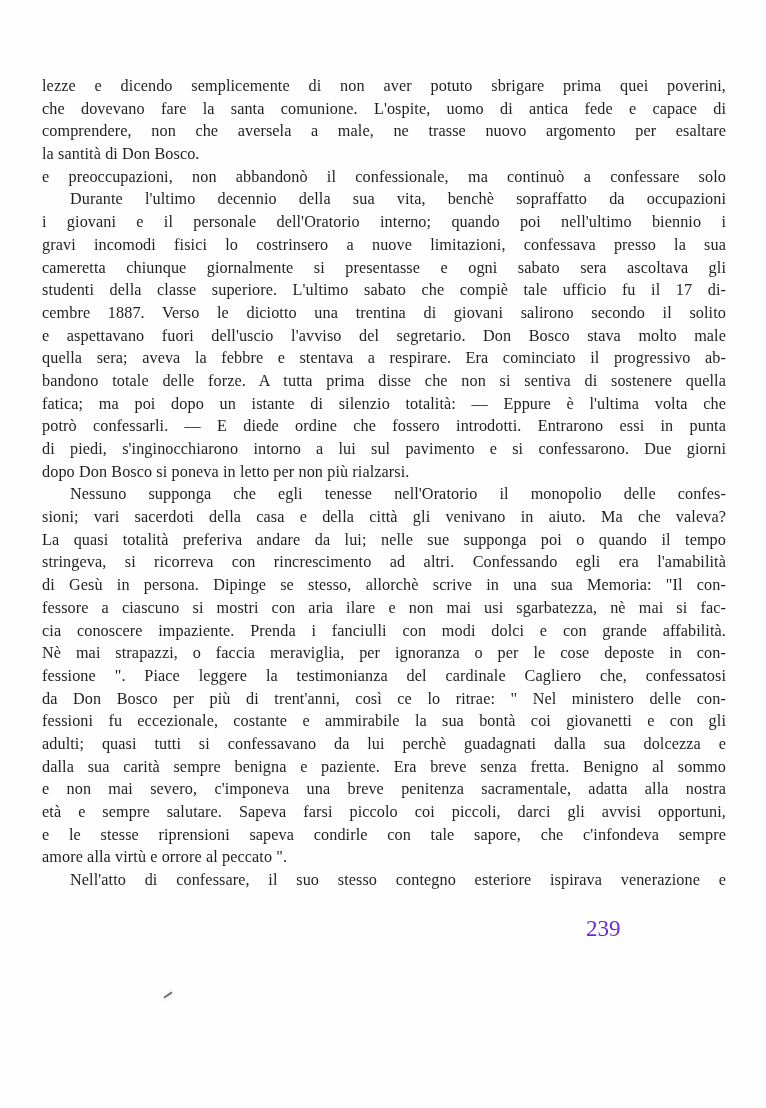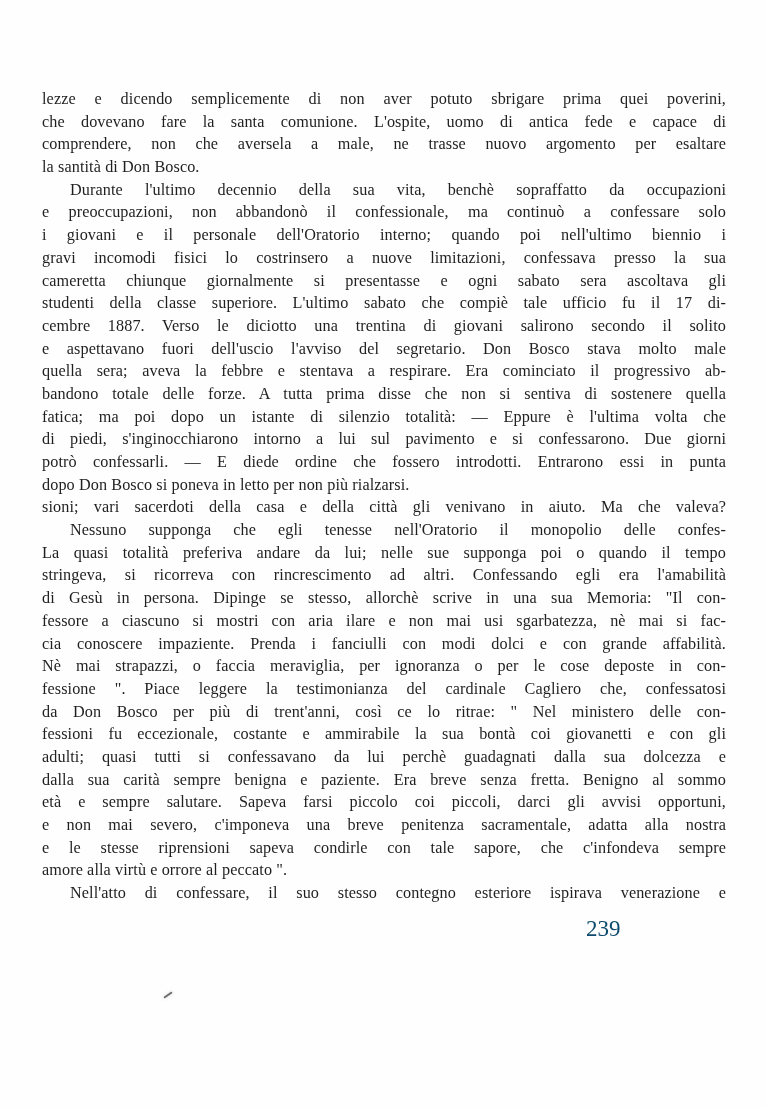--- a/index.html
+++ b/index.html
@@ -12,21 +12,21 @@
     width: 766px;
     height: 1108px;
     background: #fefefe;
     overflow: hidden;
     font-family: "Liberation Serif", "DejaVu Serif", serif;
     color: #1f1f1f;
   }
   .text-block {
     position: absolute;
     left: 42px;
-    top: 88px;
+    top: 75px;
     width: 684px;
     font-size: 16.2px;
     line-height: 22.7px;
     letter-spacing: 0.1px;
   }
   .paragraph {
     margin: 0;
     padding: 0;
   }
   .text-line {
@@ -40,21 +40,21 @@
     text-align-last: left;
   }
   .text-line.indented {
     text-indent: 28px;
   }
   .page-number {
     position: absolute;
     left: 586px;
     top: 916px;
     font-size: 23px;
-    color: #0c4a6e;
+    color: #6d28d9;
   }
   .smudge {
     position: absolute;
     left: 163px;
     top: 994px;
     width: 10px;
     height: 2px;
     background: #6e6e6e;
     border-radius: 1px;
     transform: rotate(-35deg);
@@ -66,51 +66,51 @@
 
 <div class="page">
   <div class="text-block" id="text-block">
       <div class="paragraph">
         <div class="text-line">lezze e dicendo semplicemente di non aver potuto sbrigare prima quei poverini,</div>
         <div class="text-line">che dovevano fare la santa comunione. L'ospite, uomo di antica fede e capace di</div>
         <div class="text-line">comprendere, non che aversela a male, ne trasse nuovo argomento per esaltare</div>
         <div class="text-line short-last">la santità di Don Bosco.</div>
       </div>
       <div class="paragraph">
+        <div class="text-line">e preoccupazioni, non abbandonò il confessionale, ma continuò a confessare solo</div>
         <div class="text-line indented">Durante l'ultimo decennio della sua vita, benchè sopraffatto da occupazioni</div>
-        <div class="text-line">e preoccupazioni, non abbandonò il confessionale, ma continuò a confessare solo</div>
         <div class="text-line">i giovani e il personale dell'Oratorio interno; quando poi nell'ultimo biennio i</div>
         <div class="text-line">gravi incomodi fisici lo costrinsero a nuove limitazioni, confessava presso la sua</div>
         <div class="text-line">cameretta chiunque giornalmente si presentasse e ogni sabato sera ascoltava gli</div>
         <div class="text-line">studenti della classe superiore. L'ultimo sabato che compiè tale ufficio fu il 17 di-</div>
         <div class="text-line">cembre 1887. Verso le diciotto una trentina di giovani salirono secondo il solito</div>
         <div class="text-line">e aspettavano fuori dell'uscio l'avviso del segretario. Don Bosco stava molto male</div>
         <div class="text-line">quella sera; aveva la febbre e stentava a respirare. Era cominciato il progressivo ab-</div>
         <div class="text-line">bandono totale delle forze. A tutta prima disse che non si sentiva di sostenere quella</div>
         <div class="text-line">fatica; ma poi dopo un istante di silenzio totalità: — Eppure è l'ultima volta che</div>
+        <div class="text-line">potrò confessarli. — E diede ordine che fossero introdotti. Entrarono essi in punta</div>
         <div class="text-line">di piedi, s'inginocchiarono intorno a lui sul pavimento e si confessarono. Due giorni</div>
-        <div class="text-line">potrò confessarli. — E diede ordine che fossero introdotti. Entrarono essi in punta</div>
         <div class="text-line short-last">dopo Don Bosco si poneva in letto per non più rialzarsi.</div>
       </div>
       <div class="paragraph">
+        <div class="text-line indented">Nessuno supponga che egli tenesse nell'Oratorio il monopolio delle confes-</div>
         <div class="text-line">sioni; vari sacerdoti della casa e della città gli venivano in aiuto. Ma che valeva?</div>
-        <div class="text-line indented">Nessuno supponga che egli tenesse nell'Oratorio il monopolio delle confes-</div>
         <div class="text-line">La quasi totalità preferiva andare da lui; nelle sue supponga poi o quando il tempo</div>
         <div class="text-line">stringeva, si ricorreva con rincrescimento ad altri. Confessando egli era l'amabilità</div>
         <div class="text-line">di Gesù in persona. Dipinge se stesso, allorchè scrive in una sua Memoria: "Il con-</div>
         <div class="text-line">fessore a ciascuno si mostri con aria ilare e non mai usi sgarbatezza, nè mai si fac-</div>
         <div class="text-line">cia conoscere impaziente. Prenda i fanciulli con modi dolci e con grande affabilità.</div>
         <div class="text-line">Nè mai strapazzi, o faccia meraviglia, per ignoranza o per le cose deposte in con-</div>
         <div class="text-line">fessione ". Piace leggere la testimonianza del cardinale Cagliero che, confessatosi</div>
         <div class="text-line">da Don Bosco per più di trent'anni, così ce lo ritrae: " Nel ministero delle con-</div>
         <div class="text-line">fessioni fu eccezionale, costante e ammirabile la sua bontà coi giovanetti e con gli</div>
         <div class="text-line">adulti; quasi tutti si confessavano da lui perchè guadagnati dalla sua dolcezza e</div>
         <div class="text-line">dalla sua carità sempre benigna e paziente. Era breve senza fretta. Benigno al sommo</div>
+        <div class="text-line">e non mai severo, c'imponeva una breve penitenza sacramentale, adatta alla nostra</div>
         <div class="text-line">età e sempre salutare. Sapeva farsi piccolo coi piccoli, darci gli avvisi opportuni,</div>
-        <div class="text-line">e non mai severo, c'imponeva una breve penitenza sacramentale, adatta alla nostra</div>
         <div class="text-line">e le stesse riprensioni sapeva condirle con tale sapore, che c'infondeva sempre</div>
         <div class="text-line short-last">amore alla virtù e orrore al peccato ".</div>
       </div>
       <div class="paragraph">
         <div class="text-line indented">Nell'atto di confessare, il suo stesso contegno esteriore ispirava venerazione e</div>
       </div>
     </div>
   <div class="page-number">239</div>
   <div class="smudge"></div>
 </div>

